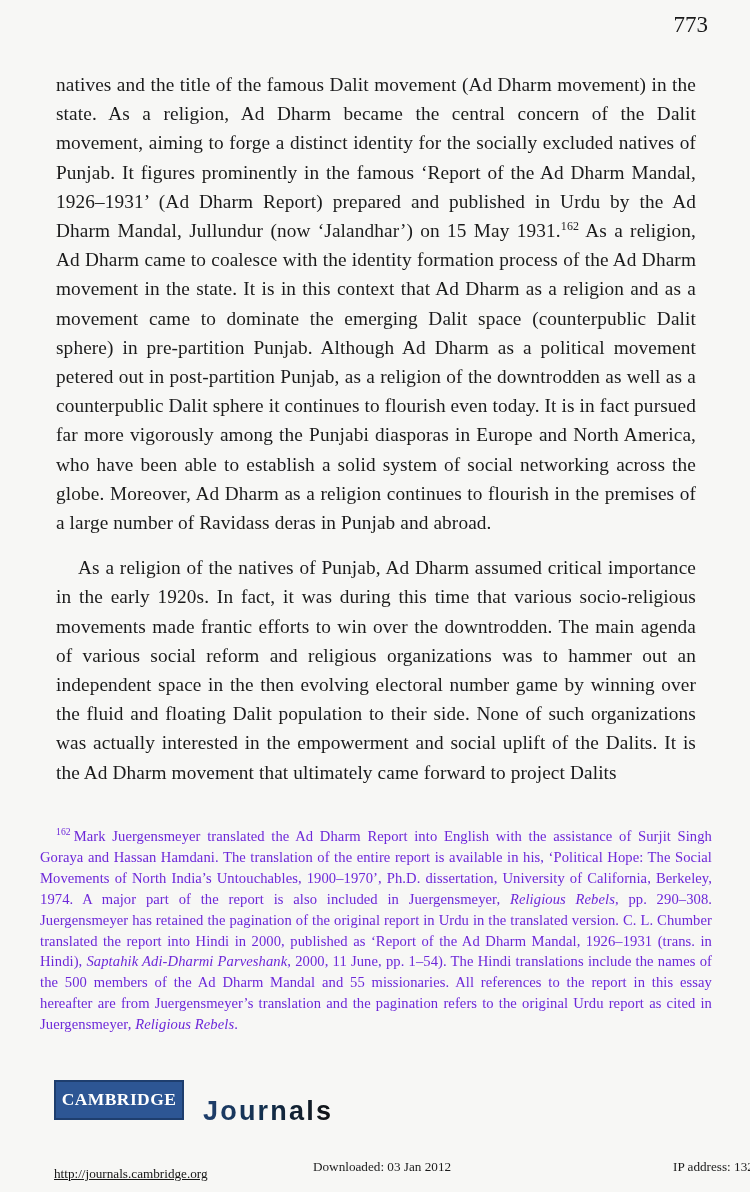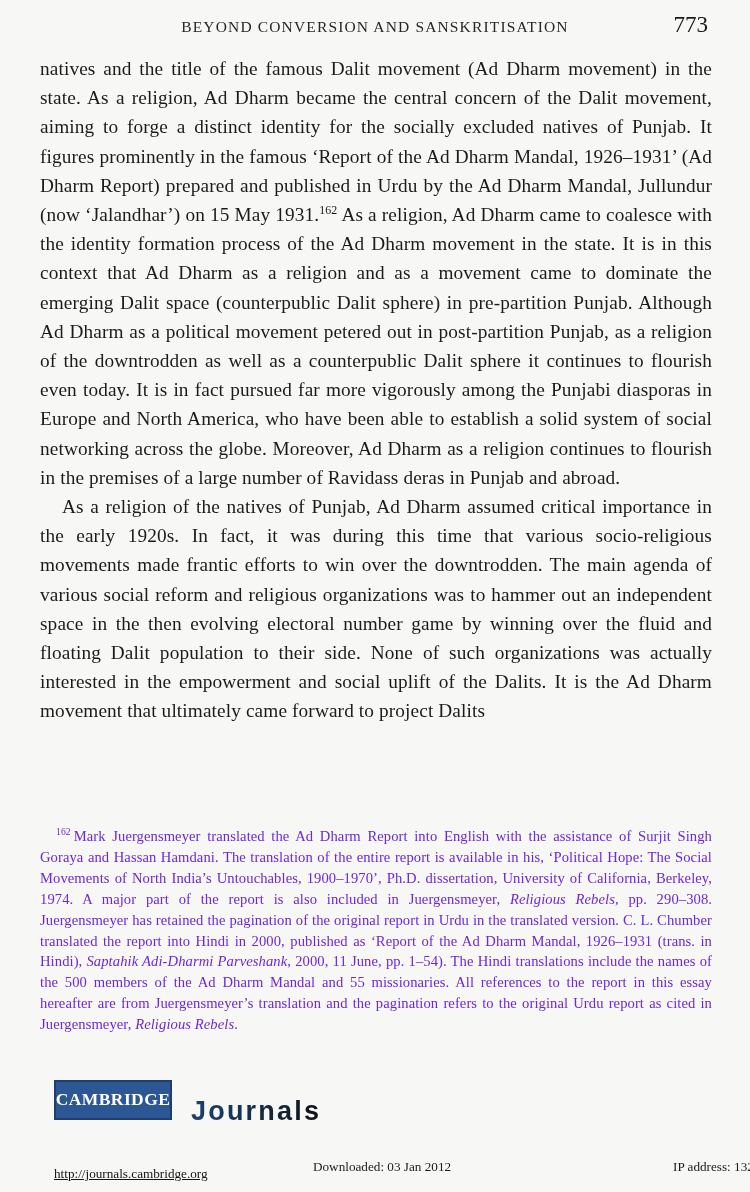--- a/index.html
+++ b/index.html
@@ -58,21 +58,21 @@
     position: absolute;
     top: 54px;
     left: 40px;
     width: 672px;
   }
   .para {
     font-size: 19.3px;
     line-height: 29.2px;
     text-align: justify;
     text-justify: inter-word;
-    margin: 0;
+    margin: 16px;
     color: #1b1b1b;
     letter-spacing: 0.12px;
   }
   .para.indent {
     text-indent: 22px;
   }
   .fn-ref {
     font-size: 0.62em;
     vertical-align: super;
     line-height: 0;
@@ -110,21 +110,21 @@
   }
   .logo-row {
     position: absolute;
     left: 54px;
     top: 0px;
     display: flex;
     align-items: center;
     gap: 19px;
   }
   .cambridge-box {
-    width: 118px;
+    width: 130px;
     height: 40px;
     background: #2d5694;
     border: 2px solid #1e3e6e;
     display: flex;
     align-items: center;
     justify-content: center;
     box-sizing: border-box;
   }
   .cambridge-word {
     color: #ffffff;
@@ -177,23 +177,20 @@
     left: 673px;
     top: 1px;
     white-space: nowrap;
   }
 </style>
 </head>
 <body>
 
 <div class="page">
 
-  <div class="running-head">
-    <span class="running-head-title">Beyond Conversion and Sanskritisation</span>
-  </div>
   <div class="page-number">773</div>
 
   <div class="body-text">
     <p class="para"><span>natives and the title of the famous Dalit movement (Ad Dharm movement) in the state. As a religion, Ad Dharm became the central concern of the Dalit movement, aiming to forge a distinct identity for the socially excluded natives of Punjab. It figures prominently in the famous ‘Report of the Ad Dharm Mandal, 1926–1931’ (Ad Dharm Report) prepared and published in Urdu by the Ad Dharm Mandal, Jullundur (now ‘Jalandhar’) on 15 May 1931.</span><sup class="fn-ref">162</sup><span> As a religion, Ad Dharm came to coalesce with the identity formation process of the Ad Dharm movement in the state. It is in this context that Ad Dharm as a religion and as a movement came to dominate the emerging Dalit space (counterpublic Dalit sphere) in pre-partition Punjab. Although Ad Dharm as a political movement petered out in post-partition Punjab, as a religion of the downtrodden as well as a counterpublic Dalit sphere it continues to flourish even today. It is in fact pursued far more vigorously among the Punjabi diasporas in Europe and North America, who have been able to establish a solid system of social networking across the globe. Moreover, Ad Dharm as a religion continues to flourish in the premises of a large number of Ravidass deras in Punjab and abroad.</span></p>
     <p class="para indent"><span>As a religion of the natives of Punjab, Ad Dharm assumed critical importance in the early 1920s. In fact, it was during this time that various socio-religious movements made frantic efforts to win over the downtrodden. The main agenda of various social reform and religious organizations was to hammer out an independent space in the then evolving electoral number game by winning over the fluid and floating Dalit population to their side. None of such organizations was actually interested in the empowerment and social uplift of the Dalits. It is the Ad Dharm movement that ultimately came forward to project Dalits</span></p>
   </div>
 
   <div class="footnote">
     <sup class="fn-num">162</sup><span id="footnote-text"><span>Mark Juergensmeyer translated the Ad Dharm Report into English with the assistance of Surjit Singh Goraya and Hassan Hamdani. The translation of the entire report is available in his, ‘Political Hope: The Social Movements of North India’s Untouchables, 1900–1970’, Ph.D. dissertation, University of California, Berkeley, 1974. A major part of the report is also included in Juergensmeyer, </span><i>Religious Rebels</i><span>, pp. 290–308. Juergensmeyer has retained the pagination of the original report in Urdu in the translated version. C. L. Chumber translated the report into Hindi in 2000, published as ‘Report of the Ad Dharm Mandal, 1926–1931 (trans. in Hindi), </span><i>Saptahik Adi-Dharmi Parveshank</i><span>, 2000, 11 June, pp. 1–54). The Hindi translations include the names of the 500 members of the Ad Dharm Mandal and 55 missionaries. All references to the report in this essay hereafter are from Juergensmeyer’s translation and the pagination refers to the original Urdu report as cited in Juergensmeyer, </span><i>Religious Rebels</i><span>.</span></span>
   </div>

